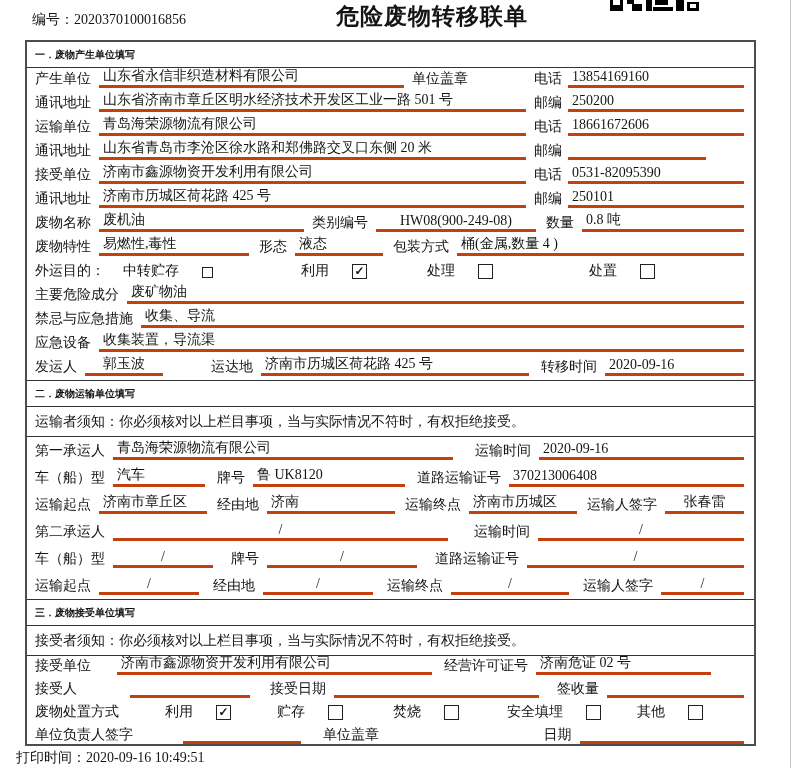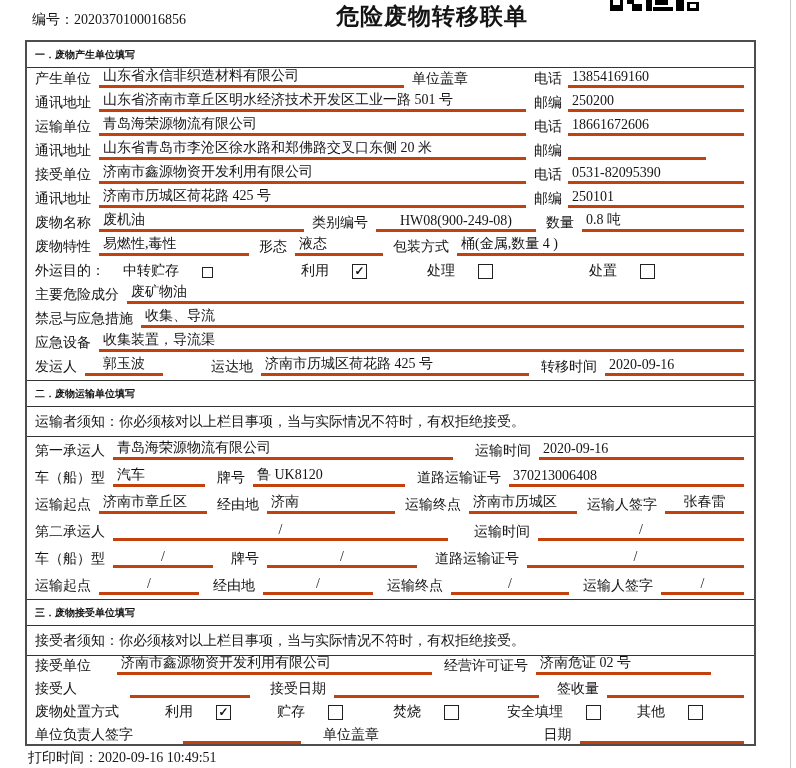--- a/index.html
+++ b/index.html
@@ -32,21 +32,21 @@
   .grow{flex:1 1 auto;}
   .ctr{text-align:center;}
   .spacer{flex:1 1 auto;}
   .rt{flex:0 0 auto;width:210px;display:flex;align-items:center;}
   .rt .lbl{padding-right:6px;}
   .cb{flex:0 0 auto;display:inline-block;width:13px;height:13px;border:1.5px solid #222;
       margin-left:7px;margin-bottom:1px;text-align:center;line-height:12px;font-size:12px;
       font-weight:bold;box-sizing:content-box;}
   .cb.sm{width:9px;height:9px;margin-bottom:2px;line-height:9px;}
   .opt{display:flex;align-items:flex-end;flex:0 0 auto;gap:16px;}
-  .print-time{position:absolute;left:28px;top:749px;white-space:nowrap;font-size:14px;}
+  .print-time{position:absolute;left:16px;top:749px;white-space:nowrap;font-size:14px;}
 </style>
 </head>
 <body>
 
 <div class="serial"><span>编号：</span><span>2020370100016856</span></div>
 
 <div class="title">危险废物转移联单</div>
 
 <div class="qr">
   <svg width="90" height="12" viewBox="0 0 90 12">

